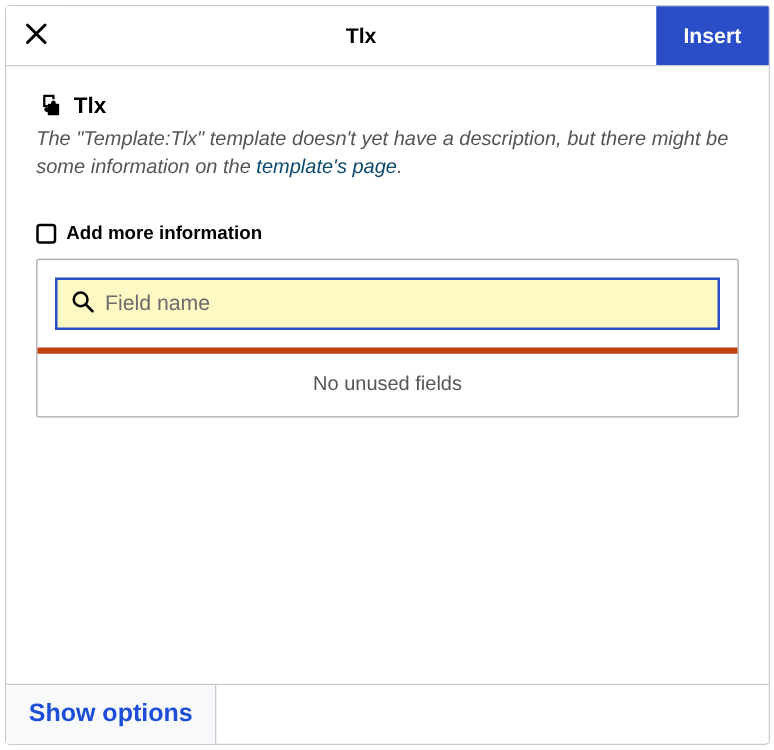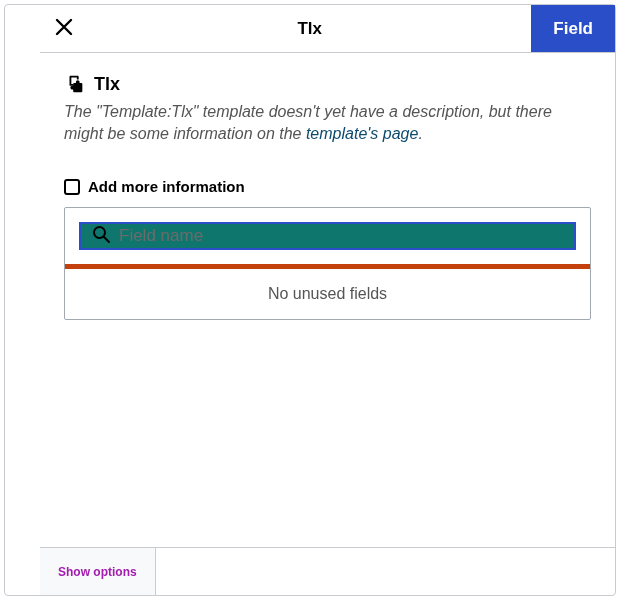--- a/index.html
+++ b/index.html
@@ -17,21 +17,20 @@
     .dialog {
       width: 612px;
       height: 592px;
       margin: 4px;
       border: 1px solid #c8ccd1;
       border-radius: 4px;
       display: flex;
       flex-direction: column;
       background: #fff;
       position: relative;
-      padding-left: 35px;
     }
     .header {
       display: flex;
       align-items: stretch;
       height: 48px;
       border-bottom: 1px solid #c8ccd1;
     }
     .close-btn {
       width: 48px;
       display: flex;
@@ -113,26 +112,26 @@
     }
     .search-panel {
       border: 1px solid #a2a9b1;
       border-radius: 2px;
     }
     .search-row {
       padding: 14px 14px;
     }
     .search-input-wrap {
       border: 2px solid #2a4ec8;
-      height: 28px;
+      height: 42px;
       display: flex;
       align-items: center;
       padding: 0 10px;
       gap: 8px;
-      background: #0f766e;
+      background: #fef9c3;
     }
     .search-input-wrap svg {
       width: 20px;
       height: 20px;
       flex-shrink: 0;
     }
     .search-input {
       border: none;
       outline: none;
       flex: 1;
@@ -154,42 +153,42 @@
       border-top: 1px solid #c8ccd1;
       height: 48px;
       display: flex;
       align-items: stretch;
     }
     .show-options {
       background: #f8f9fa;
       border: none;
       border-right: 1px solid #c8ccd1;
       font-weight: 700;
-      font-size: 12px;
+      font-size: 20px;
       padding: 0 18px;
       cursor: pointer;
-      color: #a21caf;
+      color: #1d4ed8;
     }
   </style>
 </head>
 <body>
 
 <div class="dialog">
 
   <div class="header">
     <button class="close-btn">
       <span>
         <svg viewBox="0 0 20 20">
             <path d="M3 3 L17 17 M17 3 L3 17" stroke="#000" stroke-width="2.4" stroke-linecap="round" fill="none"></path>
           </svg>
       </span>
     </button>
     <div class="title">Tlx</div>
     <button class="insert-btn">
-      <span>Field</span>
+      <span>Insert</span>
     </button>
   </div>
 
   <div class="content">
 
     <div class="template-heading">
       <span class="puzzle-icon">
         <svg viewBox="0 0 24 24">
             <path fill="#000" d="M19 11h-1.5c-.3 0-.5-.2-.5-.5V10c0-1.1-.9-2-2-2s-2 .9-2 2v.5c0 .3-.2.5-.5.5H11c-.6 0-1 .4-1 1v1.5c0 .3-.2.5-.5.5H9c-1.1 0-2 .9-2 2s.9 2 2 2h.5c.3 0 .5.2.5.5V20c0 .6.4 1 1 1h8c.6 0 1-.4 1-1v-8c0-.6-.4-1-1-1z"></path>
             <path fill="#000" d="M7 3h8c.6 0 1 .4 1 1v3h-2V5H8v7h2v2H7c-.6 0-1-.4-1-1V4c0-.6.4-1 1-1z"></path>

